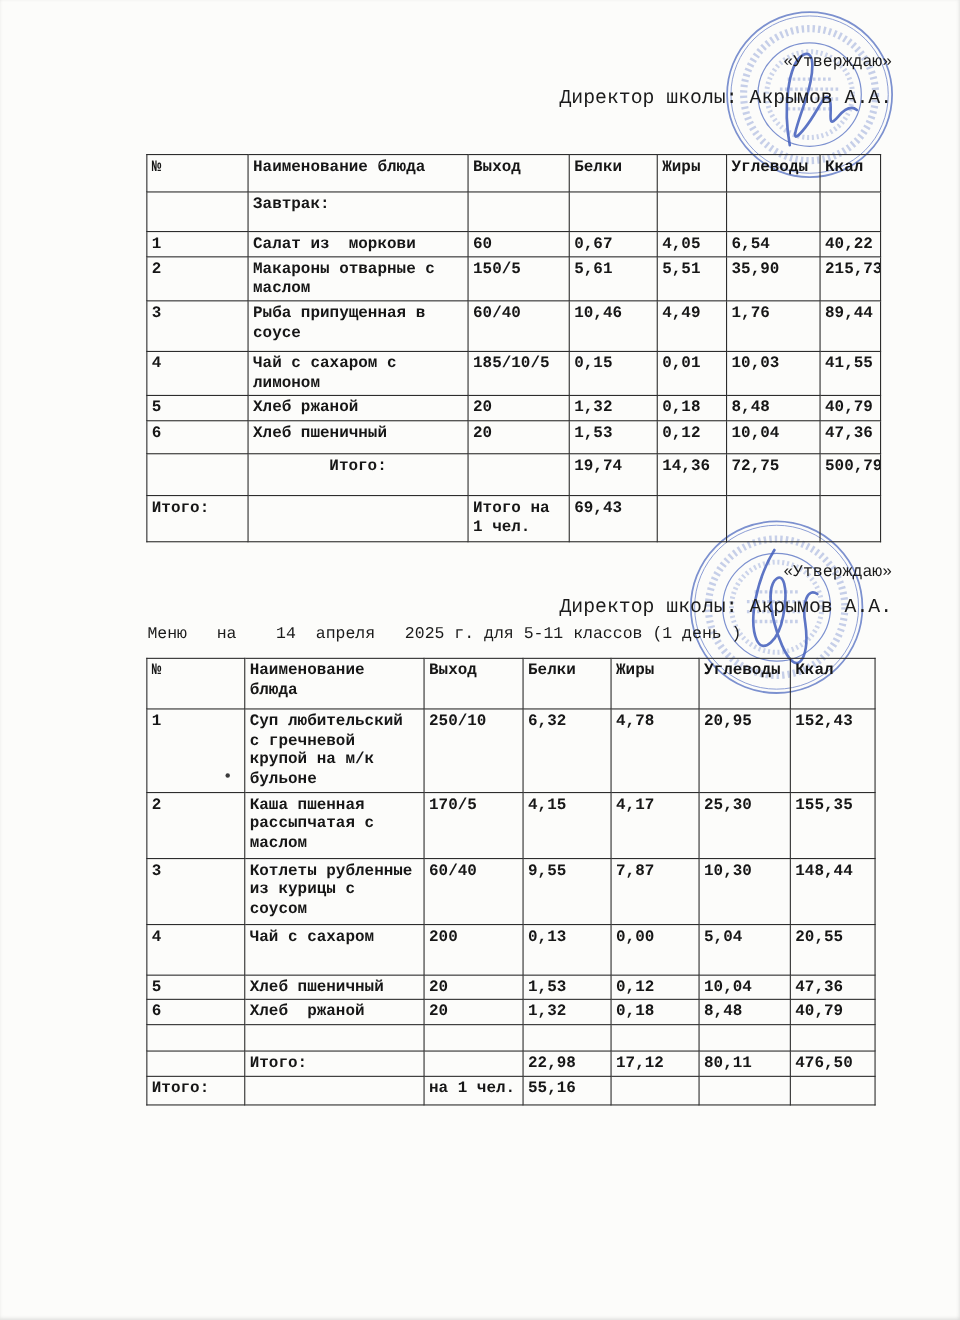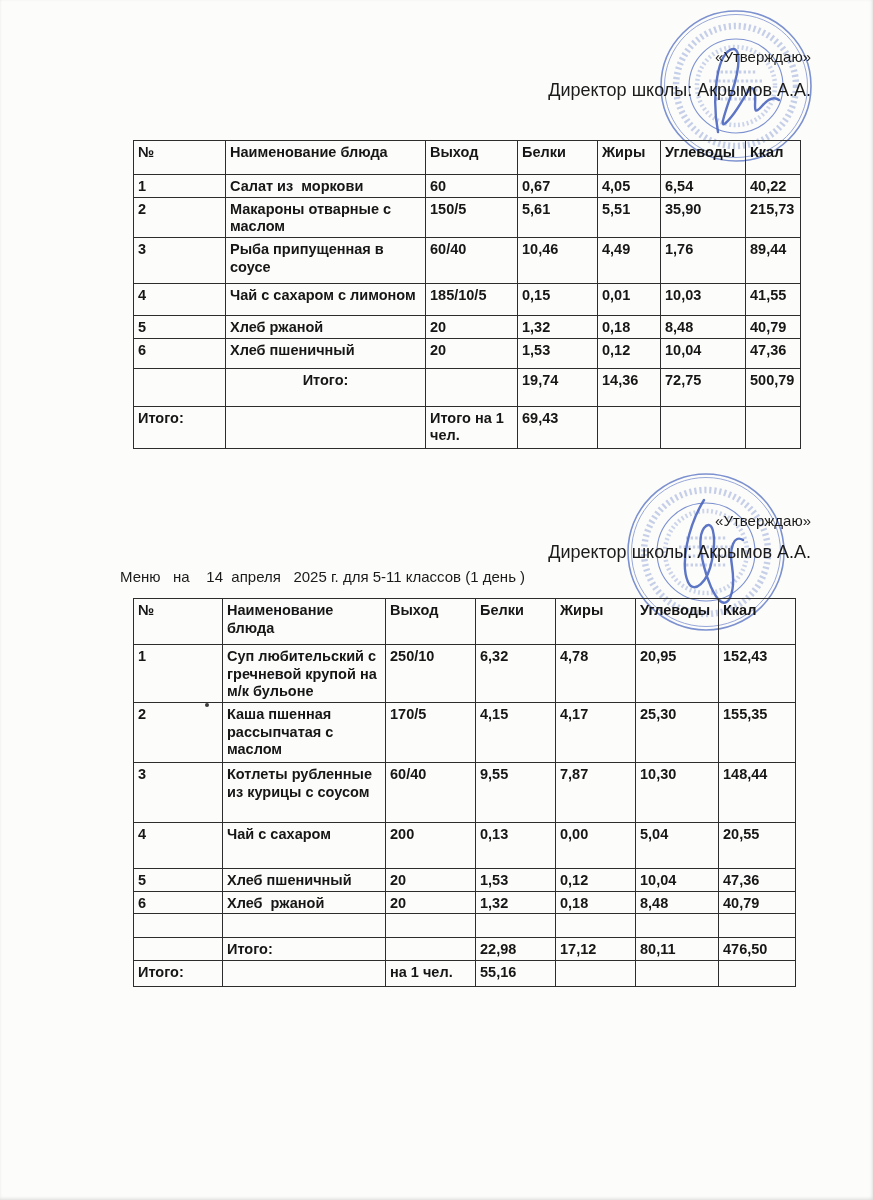--- a/index.html
+++ b/index.html
@@ -1,20 +1,20 @@
 <!DOCTYPE html>
 <html><head>
 <meta charset="utf-8">
 <style>
   * { margin:0; padding:0; box-sizing:border-box; }
   html,body { background:#e9e9e7; }
   .page {
     position:relative; width:873px; height:1200px; margin:0 auto;
     background:#fcfcfa; overflow:hidden;
-    font-family:Liberation Sans, sans-serif; color:#1b1b1b;
+    font-family:Liberation Mono, monospace; color:#1b1b1b;
     box-shadow: inset 0 -2px 3px rgba(0,0,0,0.08), inset -2px 0 3px rgba(0,0,0,0.05);
   }
   .abs { position:absolute; }
   .approve { font-size:15px; font-weight:400; z-index:3; }
   .director { font-size:18px; z-index:3; }
   .menu-title { font-size:15px; white-space:pre; z-index:3; }
   .stamp { z-index:2; opacity:0.92; }
   table.menu {
     position:absolute; border-collapse:collapse; table-layout:fixed; z-index:3;
     background:transparent;
@@ -71,20 +71,29 @@
     <tbody>
         <tr class="hdr" style="height:34px;">
       <td>№</td>
       <td>Наименование блюда</td>
       <td>Выход</td>
       <td>Белки</td>
       <td>Жиры</td>
       <td>Углеводы</td>
       <td>Ккал</td>
     </tr>
+    <tr style="height:36px;">
+      <td></td>
+      <td class="b700">Завтрак:</td>
+      <td></td>
+      <td></td>
+      <td></td>
+      <td></td>
+      <td></td>
+    </tr>
     <tr style="height:22px;">
       <td class="num">1</td>
       <td class="name">Салат из  моркови</td>
       <td>60</td>
       <td>0,67</td>
       <td>4,05</td>
       <td>6,54</td>
       <td>40,22</td>
     </tr>
     <tr style="height:38px;">
@@ -167,21 +176,21 @@
           <path d="M57 88 h54"></path>
           <path d="M64 97 h40"></path>
         </g>
       </g>
       <path d="M82 32 C66 58 58 96 66 114 C72 127 86 114 90 92 C95 66 90 50 82 60 C72 74 86 122 98 133 C106 140 114 126 110 98 C107 80 112 66 121 72" stroke="#3c59ba" stroke-width="2.4" fill="none" stroke-linecap="round" opacity="0.9"></path>
     </svg>
   </div>
 
   <div class="abs approve" style="right:62px; top:512px;">«Утверждаю»</div>
   <div class="abs director" style="right:62px; top:542px;">Директор школы: Акрымов А.А.</div>
-  <div class="abs menu-title" style="left:120px; top:568px;">Меню   на    14  апреля   2025 г. для 5-11 классов (1 день )</div>
+  <div class="abs menu-title" style="left:134px; top:568px;">Меню   на    14  апреля   2025 г. для 5-11 классов (1 день )</div>
 
   <div class="abs speck" style="left:205px; top:703px;"></div>
 
   <table class="menu" style="left:133px; top:598px; width:662px;">
     <colgroup>
       <col style="width:89px">
         <col style="width:163px">
         <col style="width:90px">
       <col style="width:80px">
         <col style="width:80px">

